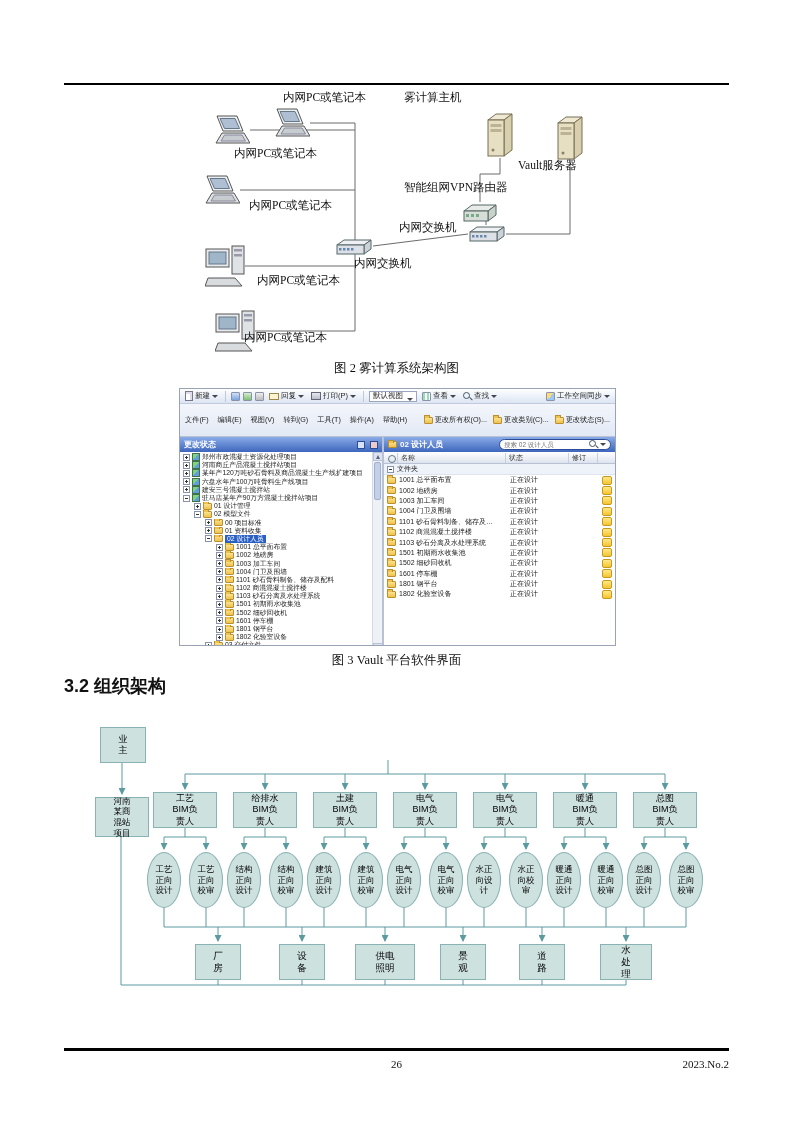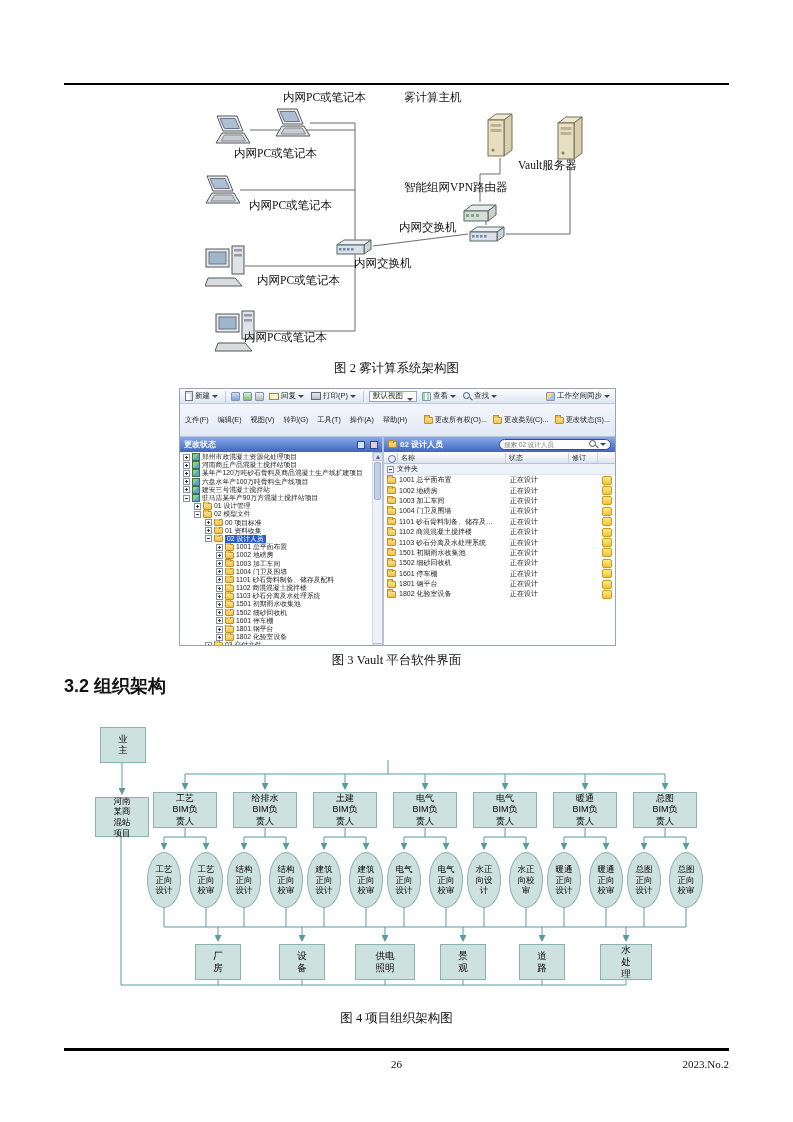--- a/index.html
+++ b/index.html
@@ -688,18 +688,17 @@
     <div class="org-node org-ell" style="left:547px;top:140px;width:34px;height:56px">总图正向设计</div>
     <div class="org-node org-ell" style="left:589px;top:140px;width:34px;height:56px">总图正向校审</div>
 
     <div class="org-node org-fac" style="left:115px;top:232px;width:46px;height:16px">厂房</div>
     <div class="org-node org-fac" style="left:199px;top:232px;width:46px;height:22px">设备</div>
     <div class="org-node org-fac" style="left:275px;top:232px;width:60px;height:22px">供电照明</div>
     <div class="org-node org-fac" style="left:360px;top:232px;width:46px;height:22px">景观</div>
     <div class="org-node org-fac" style="left:439px;top:232px;width:46px;height:22px">道路</div>
     <div class="org-node org-fac" style="left:520px;top:232px;width:52px;height:22px">水处理</div>
   </div>
-  <div class="caption cap4">图 4 项目组织架构图</div>
 
   <div class="rule-bottom"></div>
   <div class="footer-page">26</div>
   <div class="footer-issue">2023.No.2</div>
 </div>
 
 </body></html>

